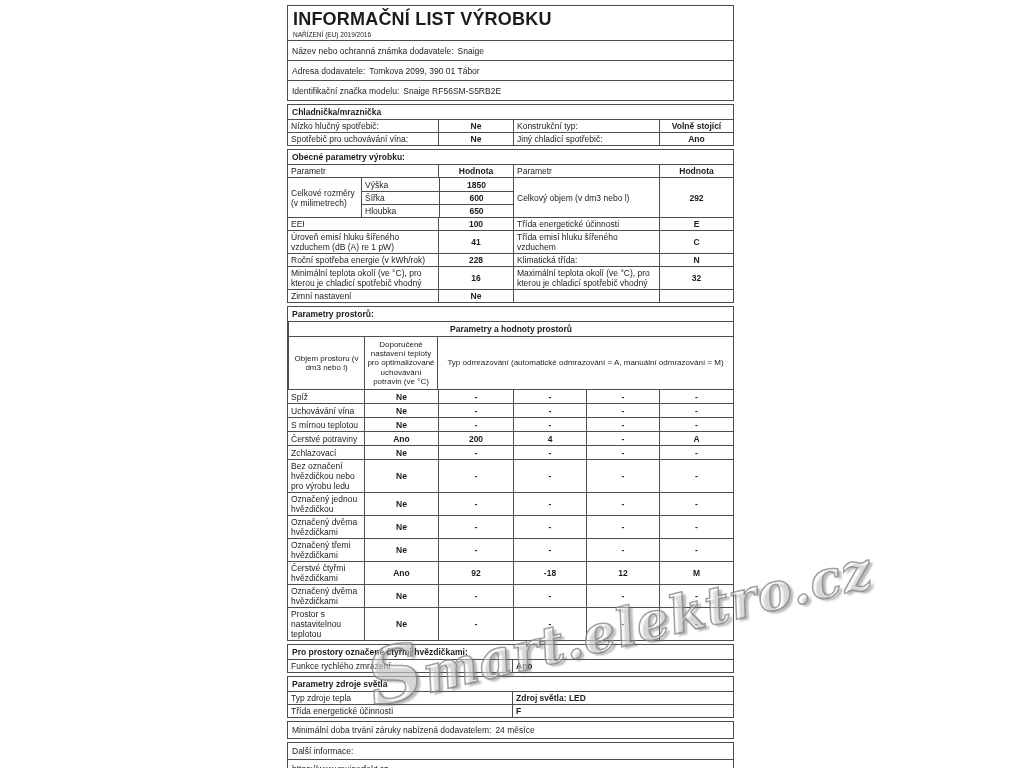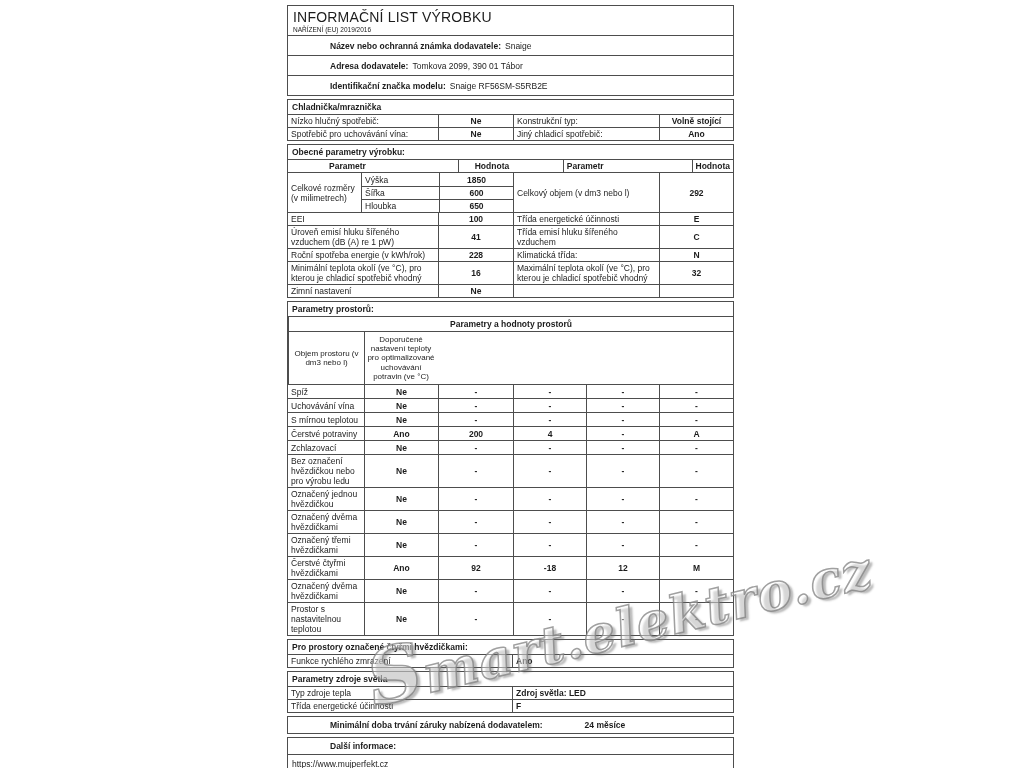--- a/index.html
+++ b/index.html
@@ -8,25 +8,25 @@
   :root { --bc:#4d4d4d; }
   .doc { position:absolute; left:287px; top:5px; width:447px; font-size:8.5px; }
   .sec { border:1px solid var(--bc); margin-bottom:3px; background:transparent; }
   .row { display:flex; align-items:stretch; }
   .bt { border-top:1px solid var(--bc); }
   .b-l { border-left:1px solid var(--bc); }
   .cell { padding:1px 3px; display:flex; align-items:center; line-height:1.18; }
   .lab { justify-content:flex-start; text-align:left; }
   .val { justify-content:center; text-align:center; font-weight:bold; }
   .left { justify-content:flex-start !important; text-align:left !important; }
-  .bold { font-weight:bold;margin-left:38px; }
+  .bold { font-weight:normal; }
   .kv { padding:3px 4px; min-height:20px; display:flex; align-items:center; gap:4px; }
   .sechdr { font-weight:bold; padding:2px 4px; min-height:13px; display:flex; align-items:center; }
   .titlebox { padding:3px 5px 2px 5px; }
-  .title { font-size:14px; font-weight:normal; letter-spacing:.2px; }
+  .title { font-size:18px; font-weight:bold; letter-spacing:.2px; }
   .reg { font-size:6.5px; margin-top:1px; }
   
   .w1{width:150px} .w2{width:75px} .w3{width:146px} .w4{flex:1}
   .wd1{width:73px} .wdsub{width:152px} .wds{width:77px} .wdv{flex:1}
   
   .ca{width:150px} .cc{width:75px} .cd{width:73px} .ce{width:73px} .cf{flex:1}
   .ka{width:76px} .kb{width:74px}
   .h12{min-height:12px} .h13{min-height:13px} .h14{min-height:14px} .h21{min-height:21px}
   .h23{min-height:23px} .h28{min-height:28px} .h52{min-height:52px}
   .chdr { font-size:8px; justify-content:center; text-align:center; padding:2px; }
@@ -138,20 +138,21 @@
   </div>
 
   <div class="sec">
     <div class="sechdr">Parametry prostorů:</div>
     <div class="row bt">
       <div class="w4 b-l">
         <div class="grouphdr">Parametry a hodnoty prostorů</div>
         <div class="row bt">
           <div class="cell chdr cc h52">Objem prostoru (v dm3 nebo l)</div>
           <div class="cell chdr cd b-l h52">Doporučené nastavení teploty pro optimalizované uchovávání potravin (ve °C)</div>
+          <div class="cell chdr cf b-l h52">Typ odmrazování (automatické odmrazování = A, manuální odmrazování = M)</div>
         </div>
       </div>
     </div>
 
     <div class="row bt h14">
       <div class="cell lab ka">Spíž</div>
       <div class="cell val kb b-l">Ne</div>
       <div class="cell val cc b-l">-</div>
       <div class="cell val cd b-l">-</div>
       <div class="cell val ce b-l">-</div>

